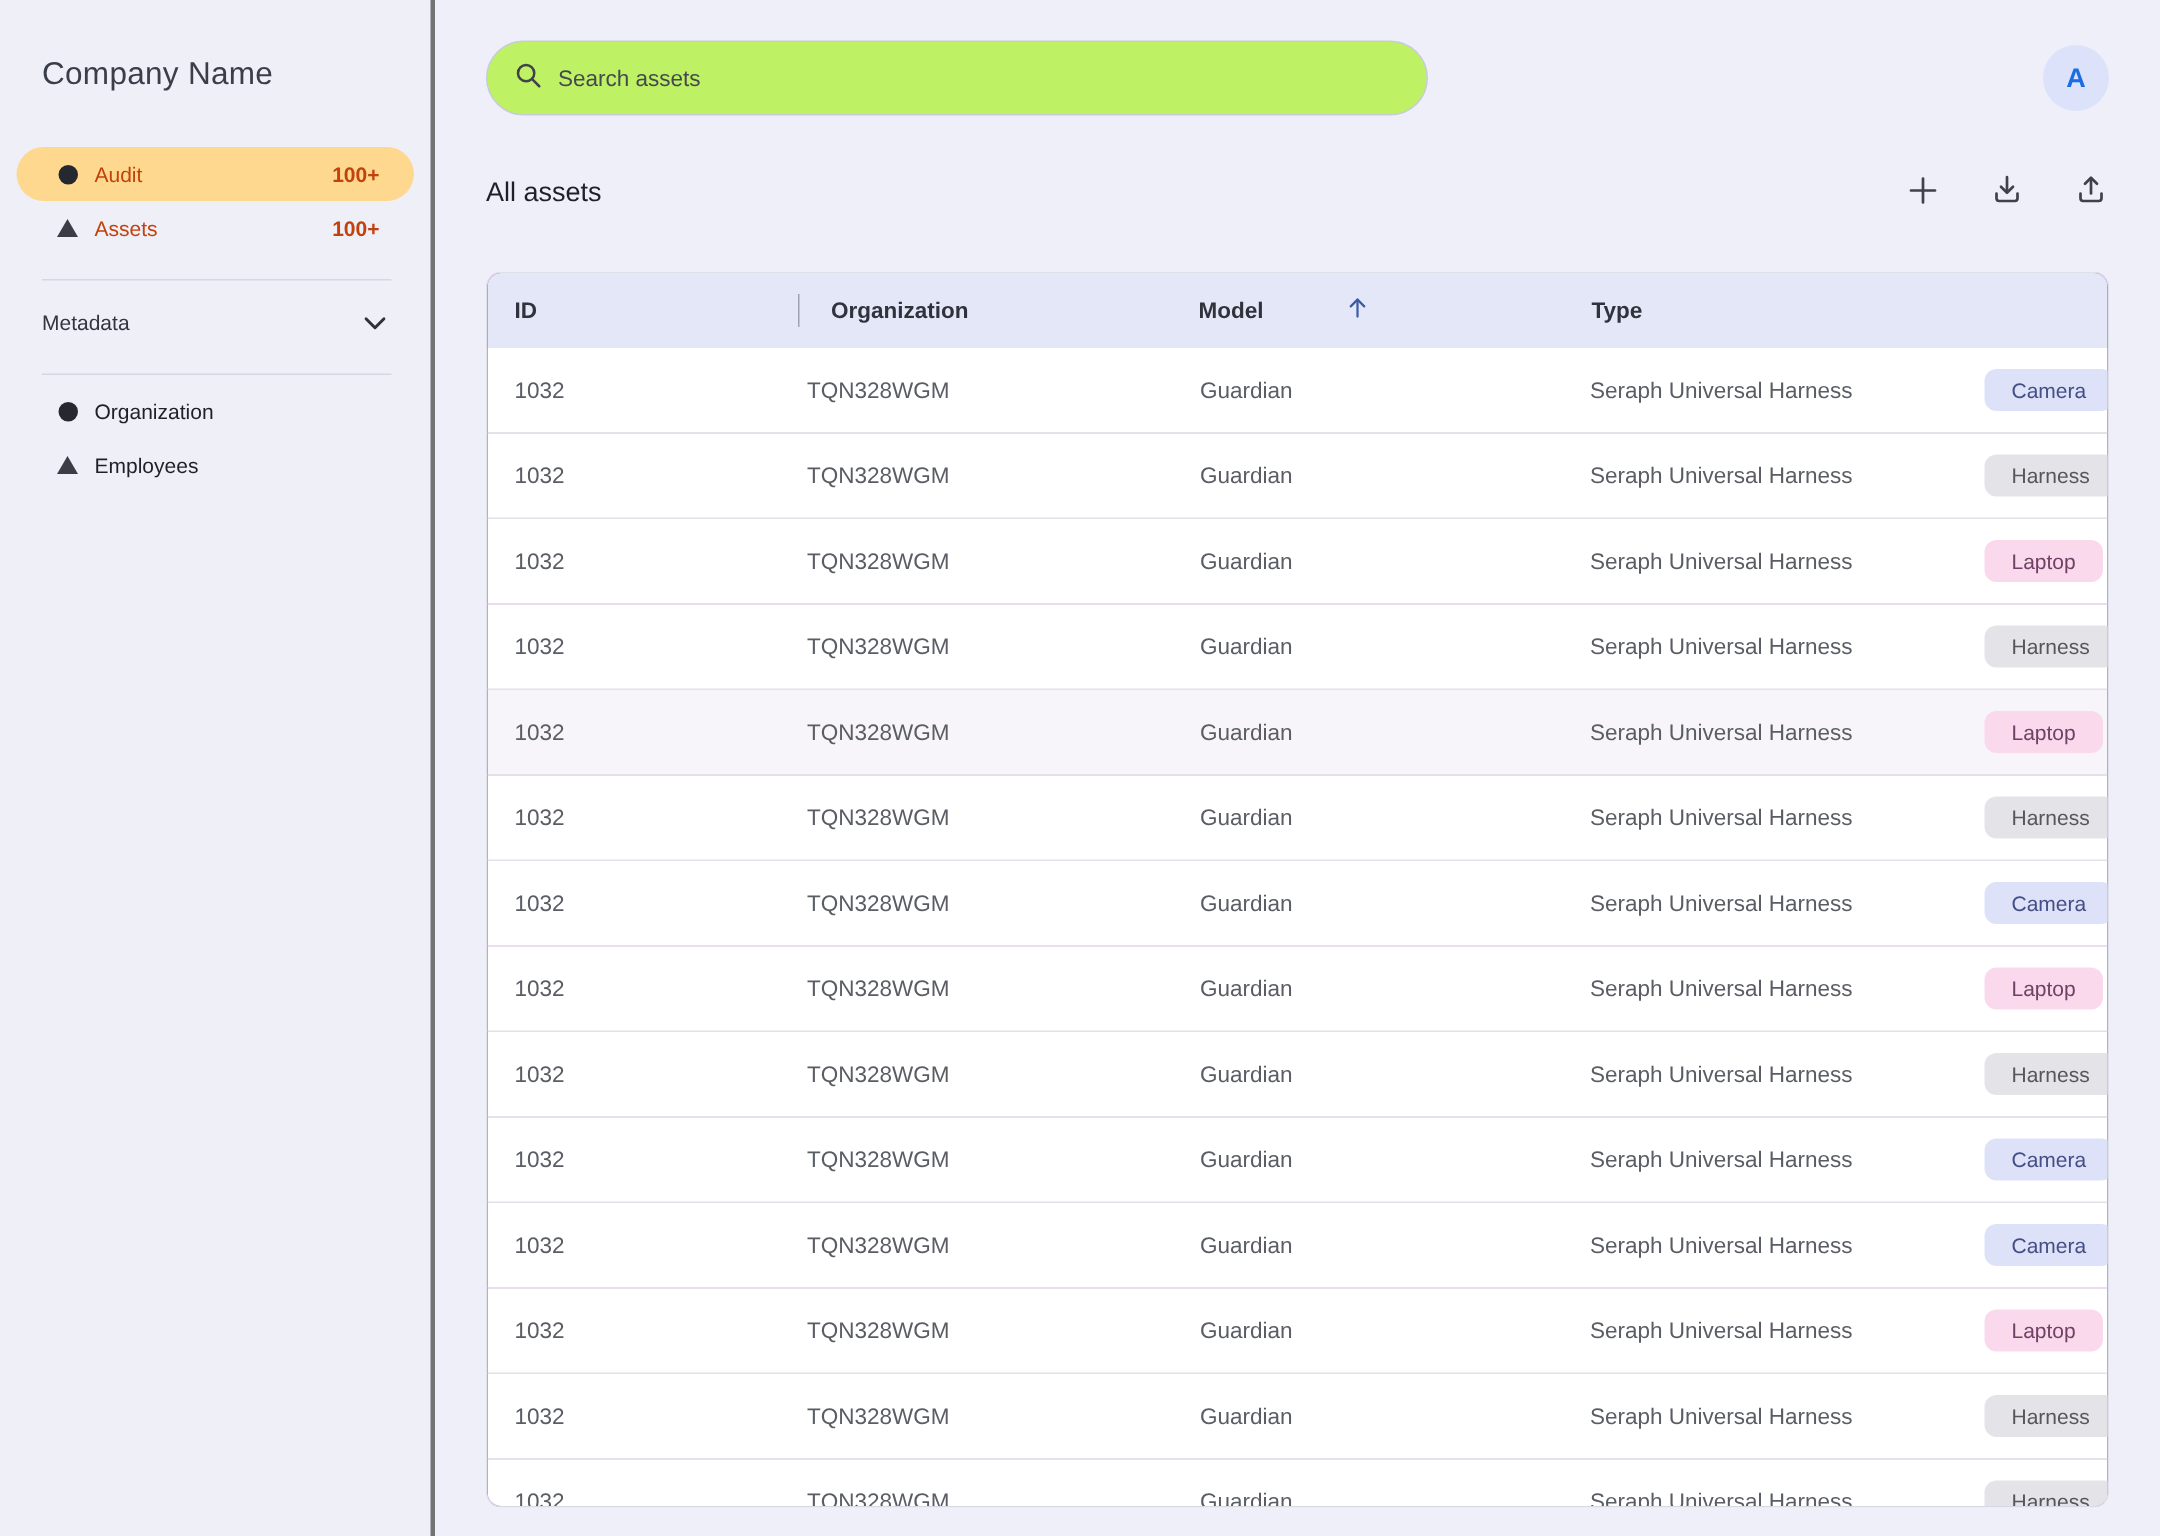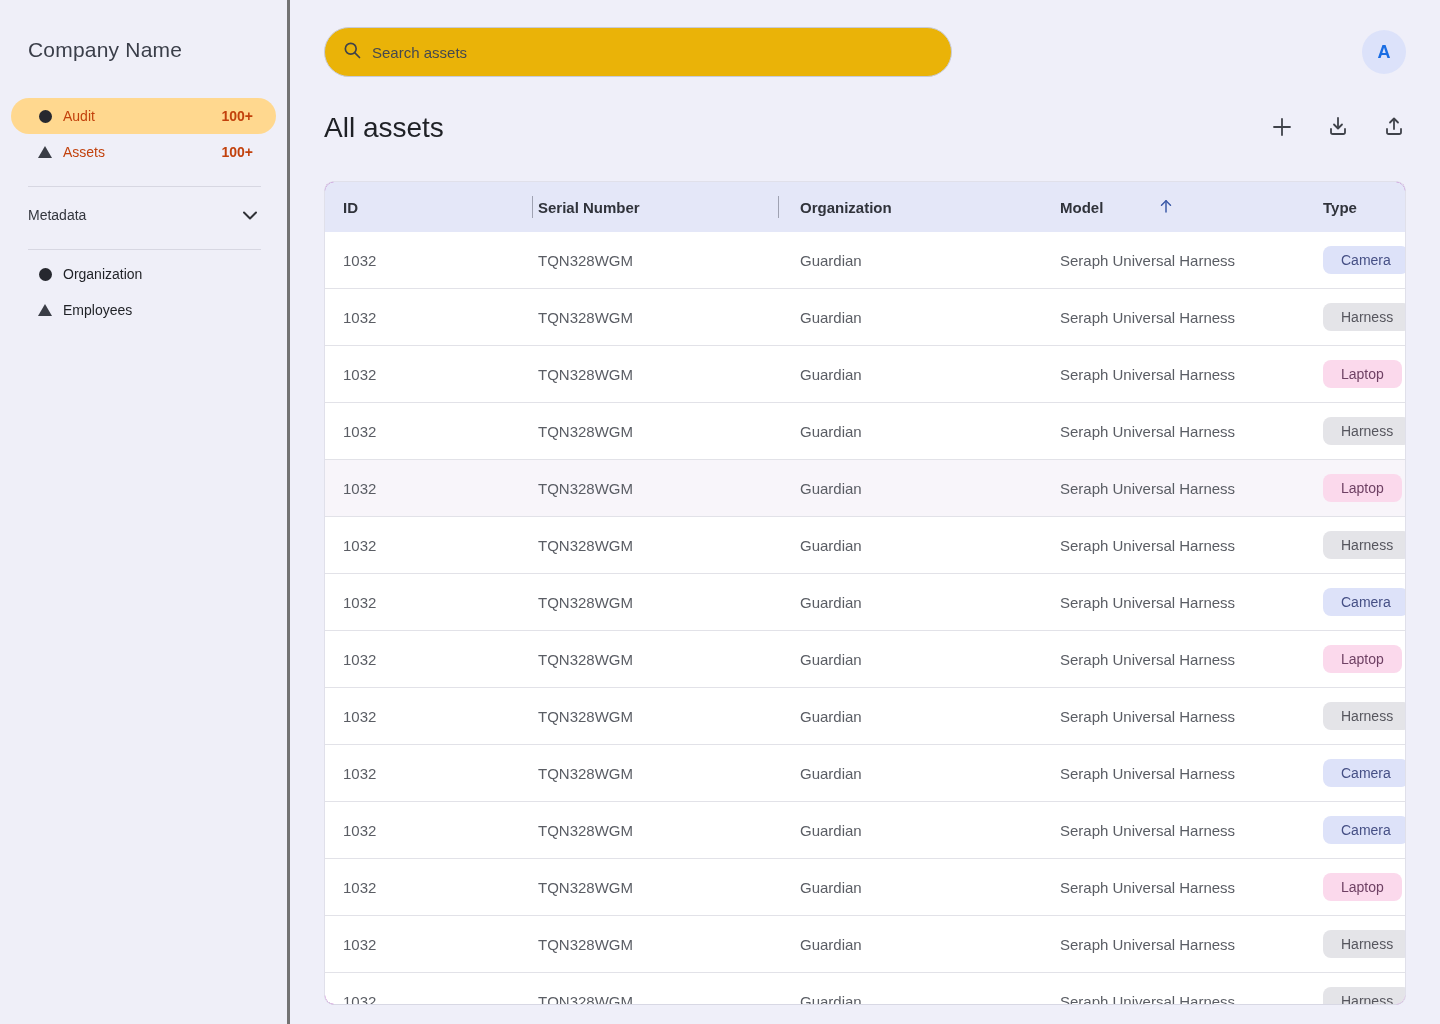--- a/index.html
+++ b/index.html
@@ -54,38 +54,38 @@
   .section-item .item-label { margin-left:11px; }
 
   .chev { stroke:#2F3136; stroke-width:2; fill:none; stroke-linecap:round; stroke-linejoin:round; }
 
   
   .main { flex:1; padding:27px 34px 0 34px; }
 
   .topbar { display:flex; align-items:center; height:50px; margin-bottom:27px; }
   .search-bar {
     width:628px; height:50px; border-radius:25px;
-    background:#eab308; border:1px solid #C7CBDA;
+    background:#bef264; border:1px solid #C7CBDA;
     display:flex; align-items:center; padding:0 16px 0 17px;
   }
   .search-bar svg { flex:0 0 20px; }
   .search-input {
     border:none; outline:none; background:transparent;
     font-family:"Liberation Sans", sans-serif;
     font-size:15px; color:#33363E; margin-left:10px; width:100%;
   }
   .search-input::placeholder { color:#45484F; opacity:1; }
   .avatar {
     margin-left:auto; width:44px; height:44px; border-radius:50%;
     background:#DCE2FA; display:flex; align-items:center; justify-content:center;
     font-size:18px; font-weight:700; color:#1A6DE3; cursor:pointer;
   }
 
   .title-row { display:flex; align-items:center; height:48px; margin-bottom:29px; }
-  .page-title { font-size:28px; font-weight:400; color:#1F2126; }
+  .page-title { font-size:18px; font-weight:400; color:#1F2126; }
   .title-actions { margin-left:auto; display:flex; align-items:center; gap:32px; }
   .icon-btn {
     background:none; border:none; padding:0; width:24px; height:24px;
     display:flex; align-items:center; justify-content:center; cursor:pointer;
   }
   .icon-btn svg { stroke:#3F424A; stroke-width:1.8; fill:none; stroke-linecap:round; stroke-linejoin:round; }
 
   
   .table-card {
     width:1082px; height:824px; border-radius:10px; overflow:hidden;
@@ -222,24 +222,20 @@
           </svg>
         </span>
       </button>
     </div>
   </div>
 
   <div class="table-card">
     <div class="tgrid thead">
       <div class="th c1">
         <span>ID</span>
-      </div>
-      <div class="th c2">
-        <span class="col-divider"></span>
-        <span>Serial Number</span>
       </div>
       <div class="th c3">
         <span class="col-divider"></span>
         <span>Organization</span>
       </div>
       <div class="th c4">
         <span>Model</span>
         <span class="sort-arrow">
           <svg width="18" height="18" viewBox="0 0 24 24">
               <line x1="12" y1="20" x2="12" y2="5"></line>

